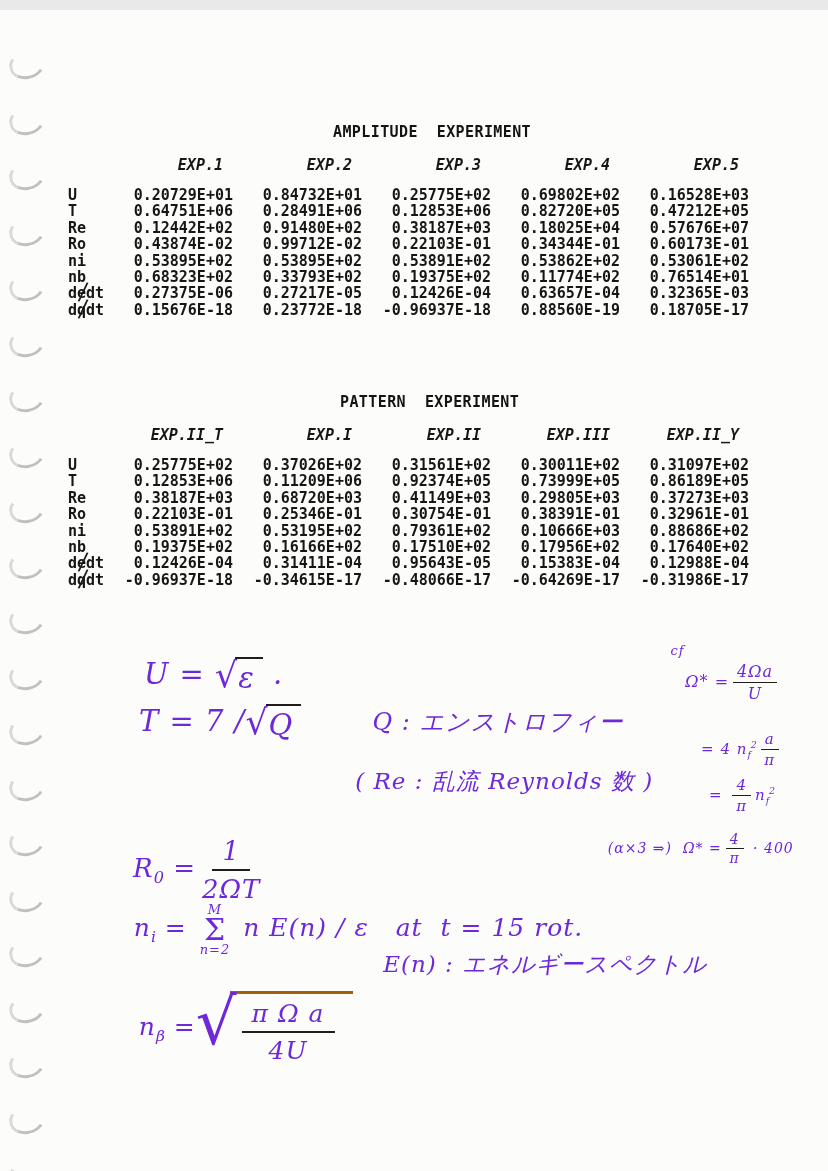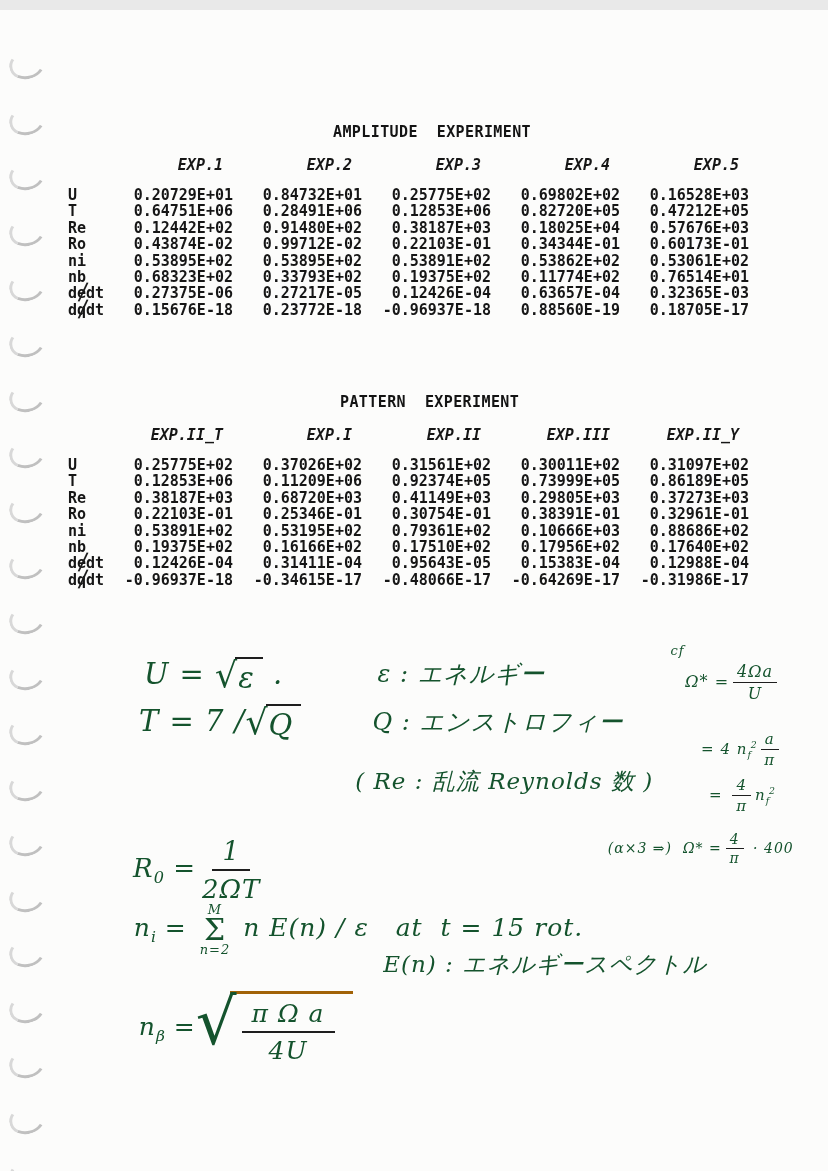--- a/index.html
+++ b/index.html
@@ -29,21 +29,21 @@
   .rlabel{position:relative; margin-left:68px; width:36px; font-size:15px;}
   .cell{width:129px; text-align:right; box-sizing:border-box; font-size:15px;}
   .slash{
     position:absolute; left:11px; top:-5px; width:12px;
     font-family:"DejaVu Serif",serif; font-weight:normal;
     font-size:24px; line-height:1; color:#1b1b1b; transform:rotate(8deg);
   }
   
   .hw{
     position:absolute; font-family:"DejaVu Serif", serif; font-style:italic;
-    color:#14532d; white-space:pre; letter-spacing:1px;
+    color:#6d28d9; white-space:pre; letter-spacing:1px;
   }
   .frac{display:inline-flex; flex-direction:column; align-items:center; vertical-align:middle; margin:0 6px;}
   .frac .fn{padding:0 10px 3px; border-bottom:2.5px solid #1e1e1e;}
   .frac .fd{padding-top:3px;}
   .frac.sm{margin:0 4px;}
   .frac.sm .fn{padding:0 4px 1px; border-bottom-width:1.8px;}
   .frac.sm .fd{padding-top:1px;}
   .sq{display:inline-flex; vertical-align:middle;}
   .sq .sym{font-style:normal; font-size:1.2em; line-height:1.05;}
   .sq .bod{border-top:2.5px solid #1e1e1e; padding:2px 8px 0 3px; margin-left:-3px;}
@@ -88,21 +88,21 @@
       <div class="hole" style="top: 1094.5px;"></div>
       <div class="hole" style="top: 1150px;"></div>
     </div>
 
   <section class="tbl" id="t0" style="top:113px;">
     <div class="t-title">AMPLITUDE  EXPERIMENT</div>
     <div class="t-head"><span class="hcell">EXP.1</span><span class="hcell">EXP.2</span><span class="hcell">EXP.3</span><span class="hcell">EXP.4</span><span class="hcell">EXP.5</span></div>
     <div class="t-body">
         <div class="trow"><span class="rlabel">U</span><span class="cell">0.20729E+01</span><span class="cell">0.84732E+01</span><span class="cell">0.25775E+02</span><span class="cell">0.69802E+02</span><span class="cell">0.16528E+03</span></div>
         <div class="trow"><span class="rlabel">T</span><span class="cell">0.64751E+06</span><span class="cell">0.28491E+06</span><span class="cell">0.12853E+06</span><span class="cell">0.82720E+05</span><span class="cell">0.47212E+05</span></div>
-        <div class="trow"><span class="rlabel">Re</span><span class="cell">0.12442E+02</span><span class="cell">0.91480E+02</span><span class="cell">0.38187E+03</span><span class="cell">0.18025E+04</span><span class="cell">0.57676E+03</span></div>
+        <div class="trow"><span class="rlabel">Re</span><span class="cell">0.12442E+02</span><span class="cell">0.91480E+02</span><span class="cell">0.38187E+03</span><span class="cell">0.18025E+04</span><span class="cell">0.57676E+07</span></div>
         <div class="trow"><span class="rlabel">Ro</span><span class="cell">0.43874E-02</span><span class="cell">0.99712E-02</span><span class="cell">0.22103E-01</span><span class="cell">0.34344E-01</span><span class="cell">0.60173E-01</span></div>
         <div class="trow"><span class="rlabel">ni</span><span class="cell">0.53895E+02</span><span class="cell">0.53895E+02</span><span class="cell">0.53891E+02</span><span class="cell">0.53862E+02</span><span class="cell">0.53061E+02</span></div>
         <div class="trow"><span class="rlabel">nb</span><span class="cell">0.68323E+02</span><span class="cell">0.33793E+02</span><span class="cell">0.19375E+02</span><span class="cell">0.11774E+02</span><span class="cell">0.76514E+01</span></div>
         <div class="trow"><span class="rlabel">dedt<span class="slash">/</span></span><span class="cell">0.27375E-06</span><span class="cell">0.27217E-05</span><span class="cell">0.12426E-04</span><span class="cell">0.63657E-04</span><span class="cell">0.32365E-03</span></div>
         <div class="trow"><span class="rlabel">dqdt<span class="slash">/</span></span><span class="cell">0.15676E-18</span><span class="cell">0.23772E-18</span><span class="cell">-0.96937E-18</span><span class="cell">0.88560E-19</span><span class="cell">0.18705E-17</span></div>
       </div>
   </section>
 
   <section class="tbl" id="t1" style="top:383px;">
     <div class="t-title">PATTERN  EXPERIMENT</div>
@@ -116,23 +116,20 @@
         <div class="trow"><span class="rlabel">nb</span><span class="cell">0.19375E+02</span><span class="cell">0.16166E+02</span><span class="cell">0.17510E+02</span><span class="cell">0.17956E+02</span><span class="cell">0.17640E+02</span></div>
         <div class="trow"><span class="rlabel">dedt<span class="slash">/</span></span><span class="cell">0.12426E-04</span><span class="cell">0.31411E-04</span><span class="cell">0.95643E-05</span><span class="cell">0.15383E-04</span><span class="cell">0.12988E-04</span></div>
         <div class="trow"><span class="rlabel">dqdt<span class="slash">/</span></span><span class="cell">-0.96937E-18</span><span class="cell">-0.34615E-17</span><span class="cell">-0.48066E-17</span><span class="cell">-0.64269E-17</span><span class="cell">-0.31986E-17</span></div>
       </div>
   </section>
 
   <div class="hw" style="left:103px; top:613px; font-size:29px;">
     <span>U = </span><span class="sq"><span class="sym">√</span><span class="bod">ε</span></span><span> .</span>
   </div>
 
-  <div class="hw" style="left:343px; top:620px; font-size:24px;">
-    <span>ε : </span><span>エネルギー</span>
-  </div>
 
   <div class="hw" style="left:98px; top:660px; font-size:29px;">
     <span>T = 7 /</span><span class="sq"><span class="sym">√</span><span class="bod">Q</span></span>
   </div>
 
   <div class="hw" style="left:338px; top:668px; font-size:24px;">
     <span>Q : </span><span>エンストロフィー</span>
   </div>
 
 

